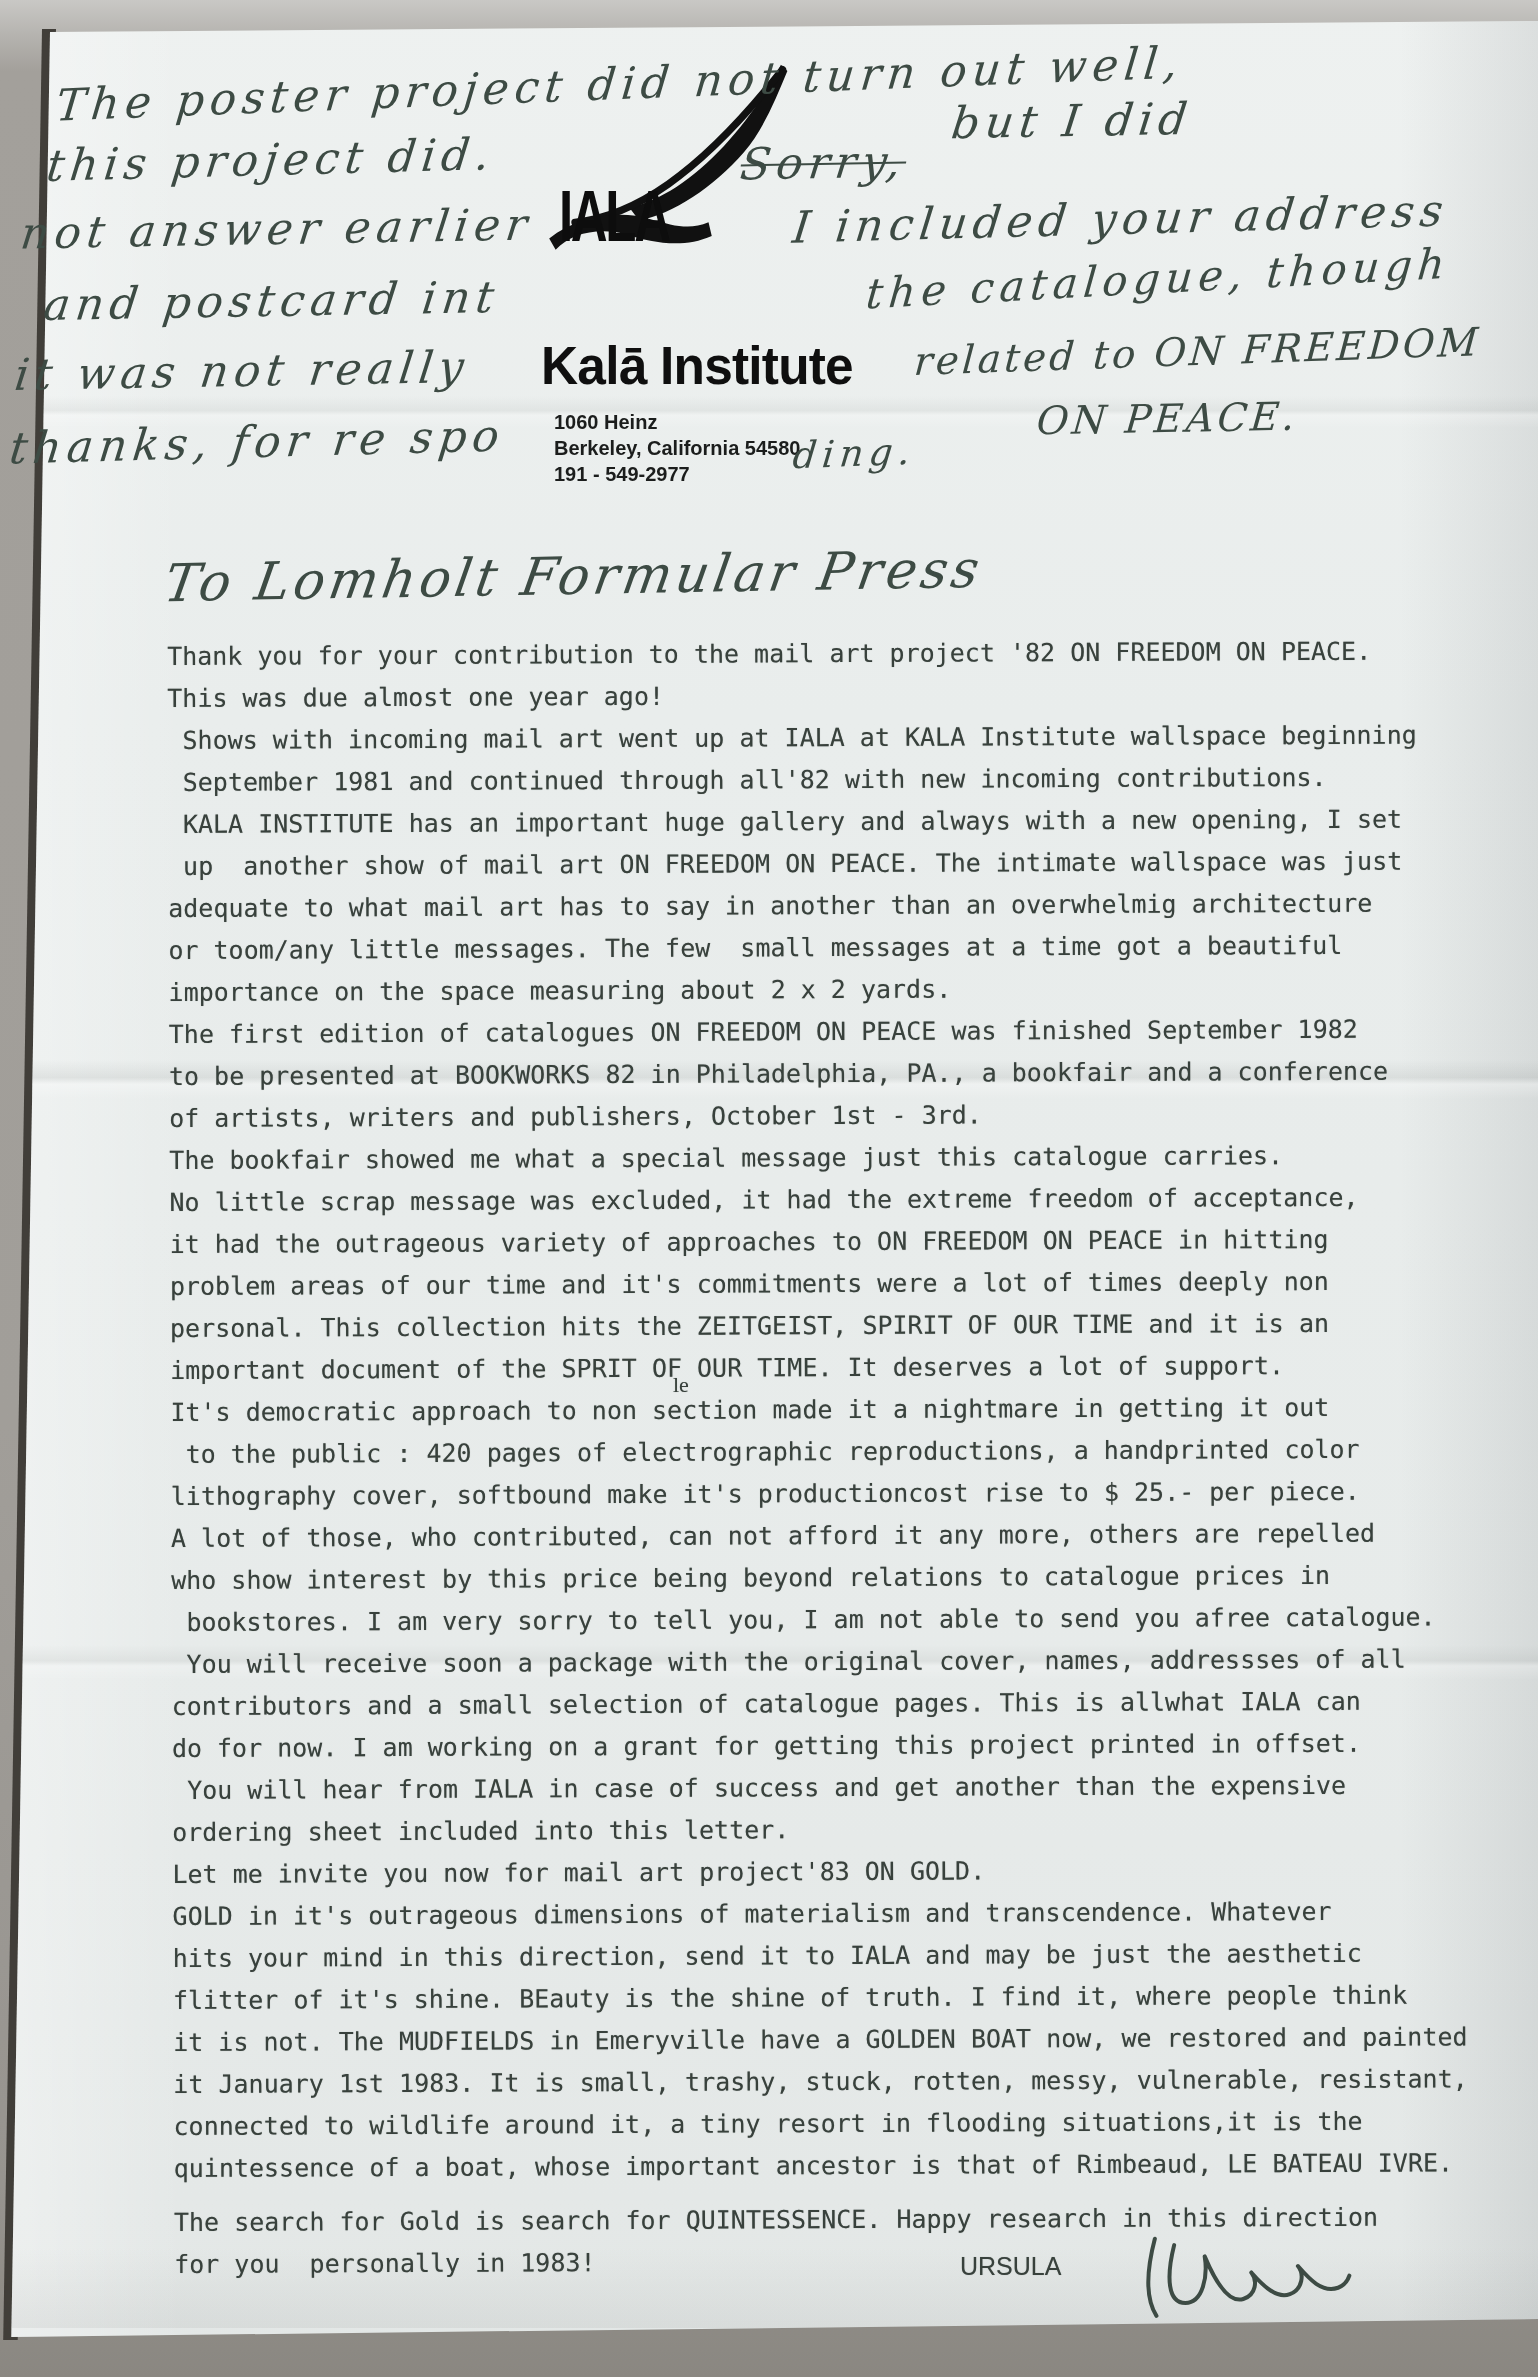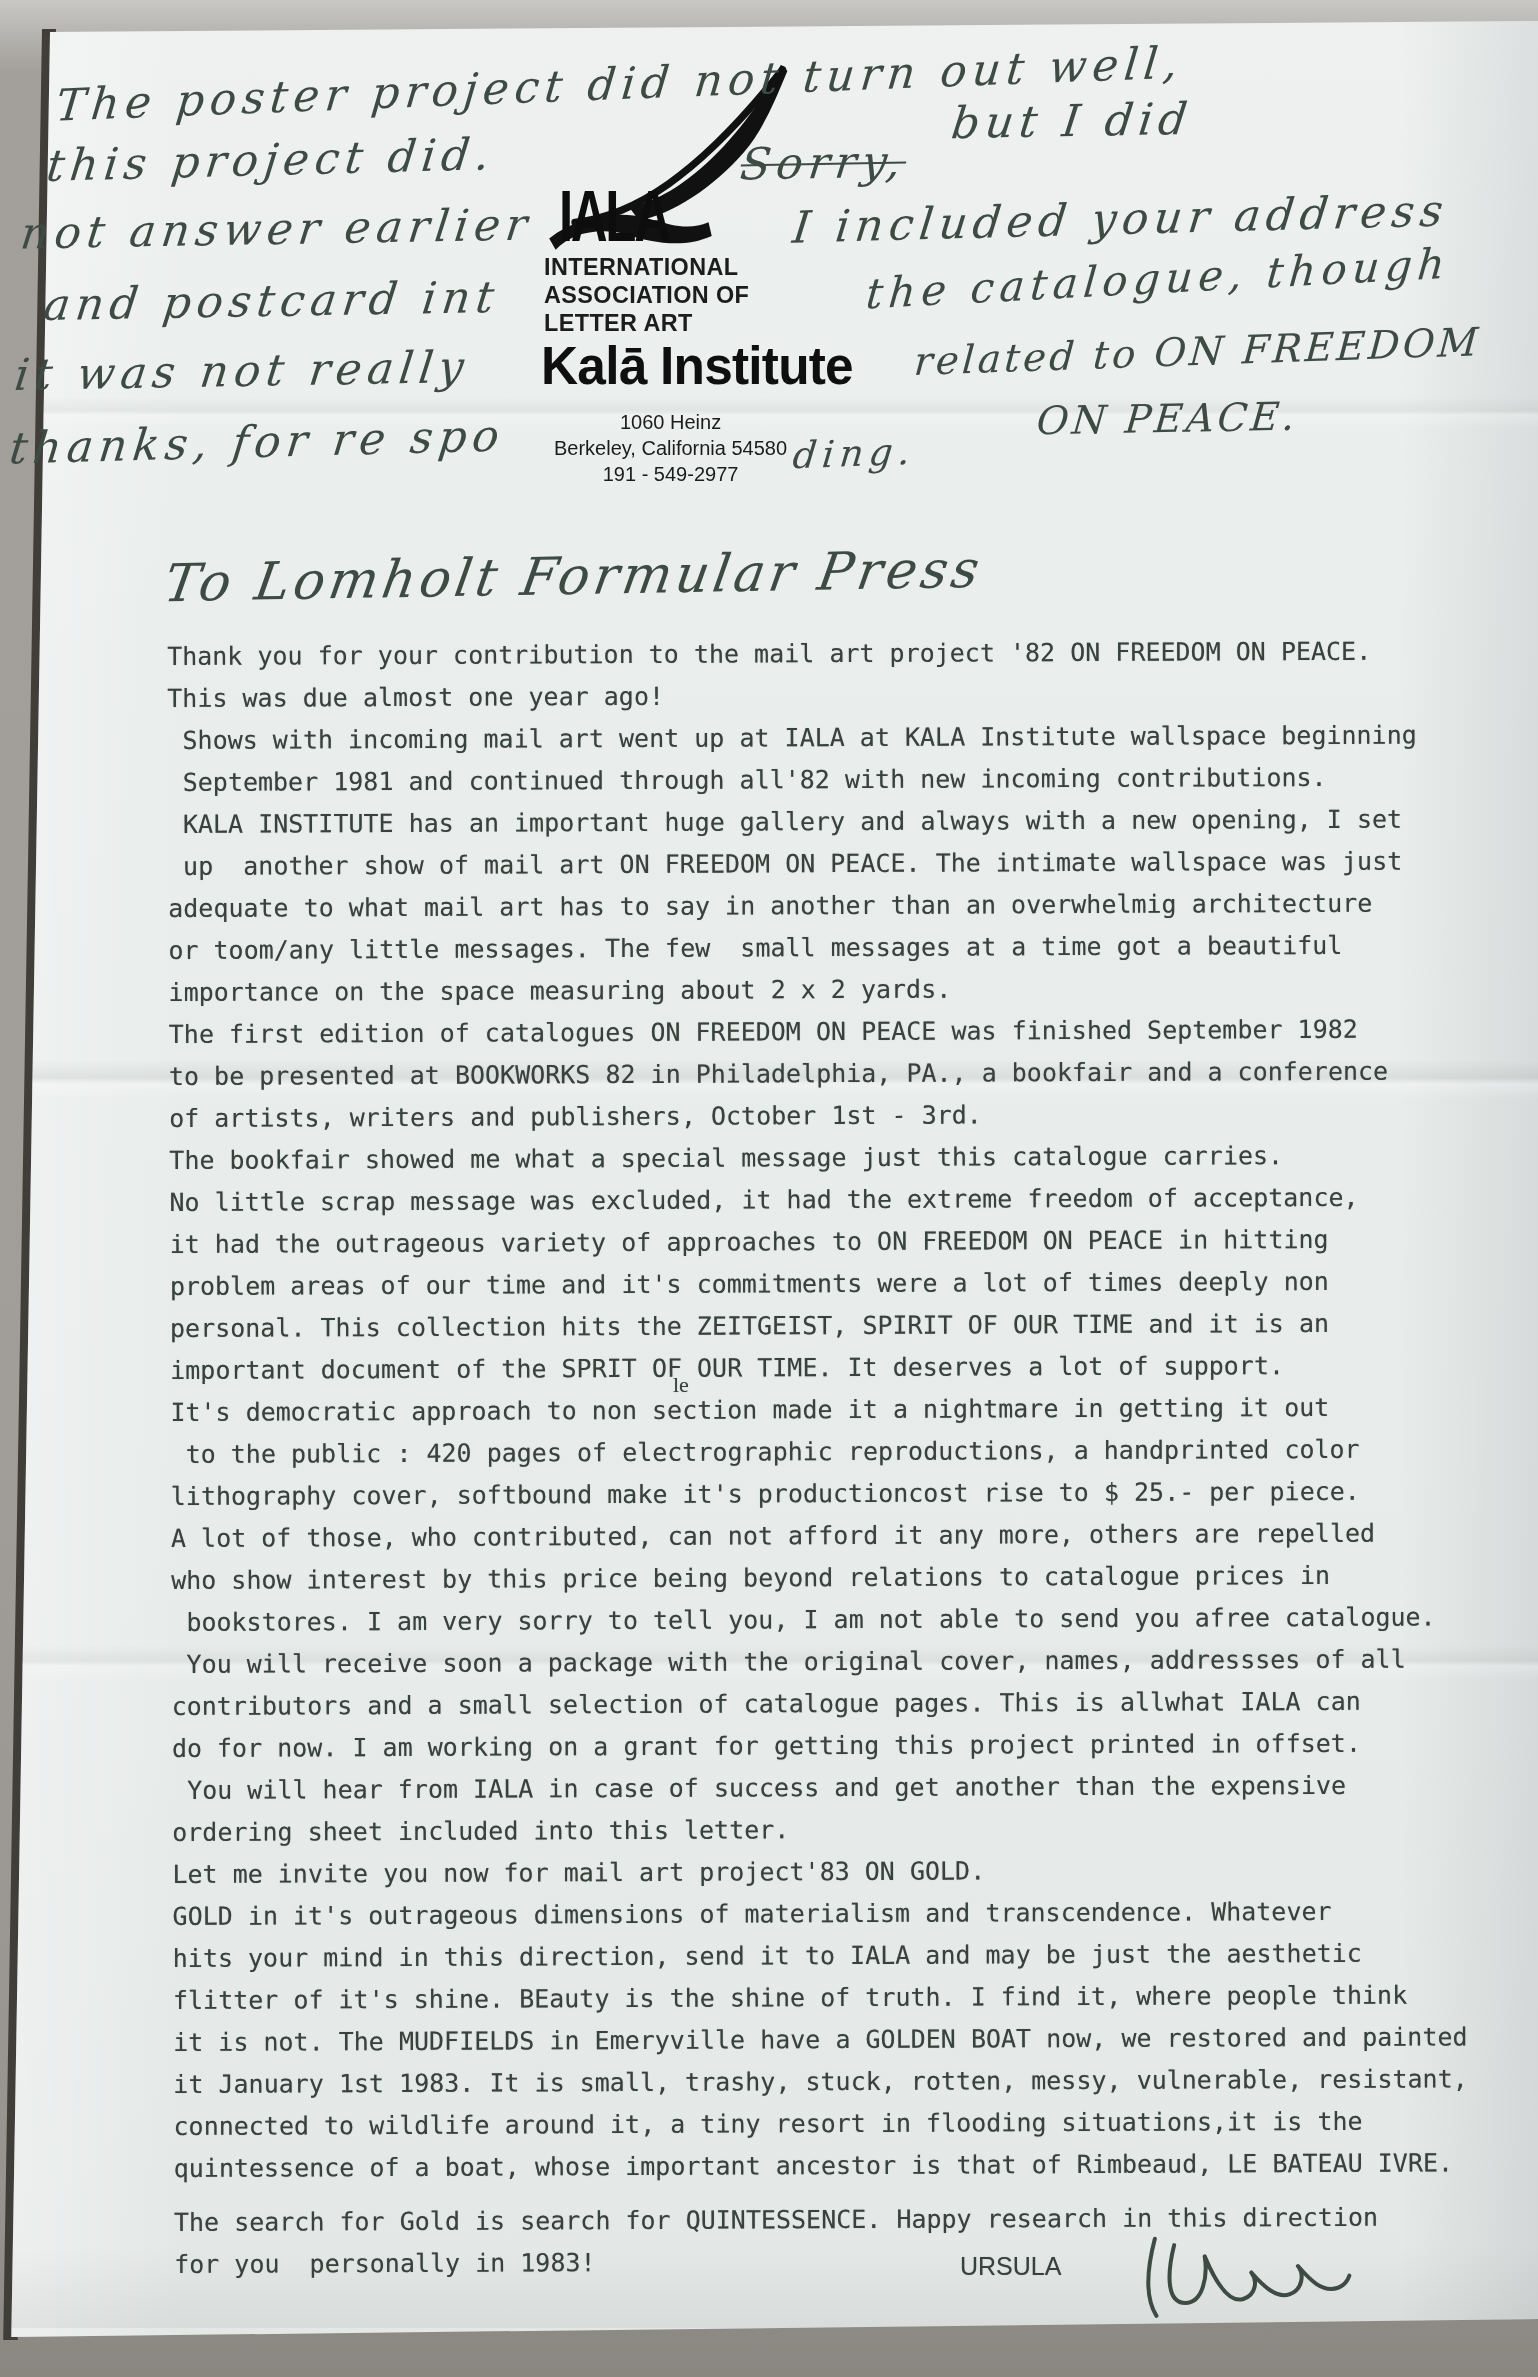--- a/index.html
+++ b/index.html
@@ -25,22 +25,22 @@
 
   
   #logo-svg{position:absolute;left:480px;top:50px;width:346px;height:216px;}
   #logo-letters{position:absolute;left:559px;top:180px;color:#0d0d0d;
       font-weight:700;font-size:69px;letter-spacing:-3.2px;line-height:1;
       transform:scaleX(.74) scaleY(1.05);transform-origin:left top;}
   #org-lines{position:absolute;left:544px;top:253px;color:#1b1d1c;
       font-weight:700;font-size:23.4px;line-height:28px;letter-spacing:0.4px;}
   #inst-name{position:absolute;left:541px;top:335px;color:#0f0f0f;
       font-weight:700;font-size:53px;letter-spacing:-0.8px;transform:scaleX(.97);transform-origin:left top;}
-  #addr{position:absolute;left:554px;top:409px;color:#1b1d1c;font-weight:400;
-      font-size:20px;line-height:26px;text-align:center;}
+  #addr{position:absolute;left:554px;top:409px;color:#1b1d1c;font-weight:700;
+      font-size:20px;line-height:26px;}
 
   
   #typed{position:absolute;left:167px;top:636px;color:#38413c;
       font-family:"DejaVu Sans Mono","Liberation Mono",monospace;
       font-size:25px;line-height:42px;transform:rotate(-.25deg);transform-origin:left top;
       text-shadow:0 0 0.8px rgba(56,65,60,.45);}
   .tline{white-space:pre;height:42px;}
   .tline.gap{margin-top:12px;}
   #typed-sup{position:absolute;left:673px;top:1372px;color:#38413c;
       font-family:Liberation Serif, serif;font-size:22px;
@@ -83,25 +83,20 @@
     <div class="bottom-shade"></div>
   </div>
 
   <svg id="logo-svg" viewBox="0 0 430 268">
     <path d="M374 18 C 344 76 296 136 244 170 C 224 183 204 191 186 196 L 198 212 C 240 203 290 171 328 127 C 352 99 368 60 382 26 Z" fill="#111"></path>
     <path d="M118 214 C 190 206 270 158 376 24" fill="none" stroke="#111" stroke-width="9" stroke-linecap="round"></path>
     <path d="M86 234 C 122 206 172 198 212 210 C 240 218 260 224 284 214 L 288 231 C 252 247 214 239 182 229 C 150 220 114 226 94 248 Z" fill="#111"></path>
   </svg>
   <div id="logo-letters">IALA</div>
 
-  <div id="org-lines">
-    <div>INTERNATIONAL</div>
-    <div>ASSOCIATION OF</div>
-    <div>LETTER ART</div>
-  </div>
 
   <div id="inst-name">Kalā Institute</div>
 
   <div id="addr">
     <div>1060 Heinz</div>
     <div>Berkeley, California 54580</div>
     <div>191 - 549-2977</div>
   </div>
 
   <div class="hw hw-top" id="hw-l1">The poster project did not turn out well,</div>

